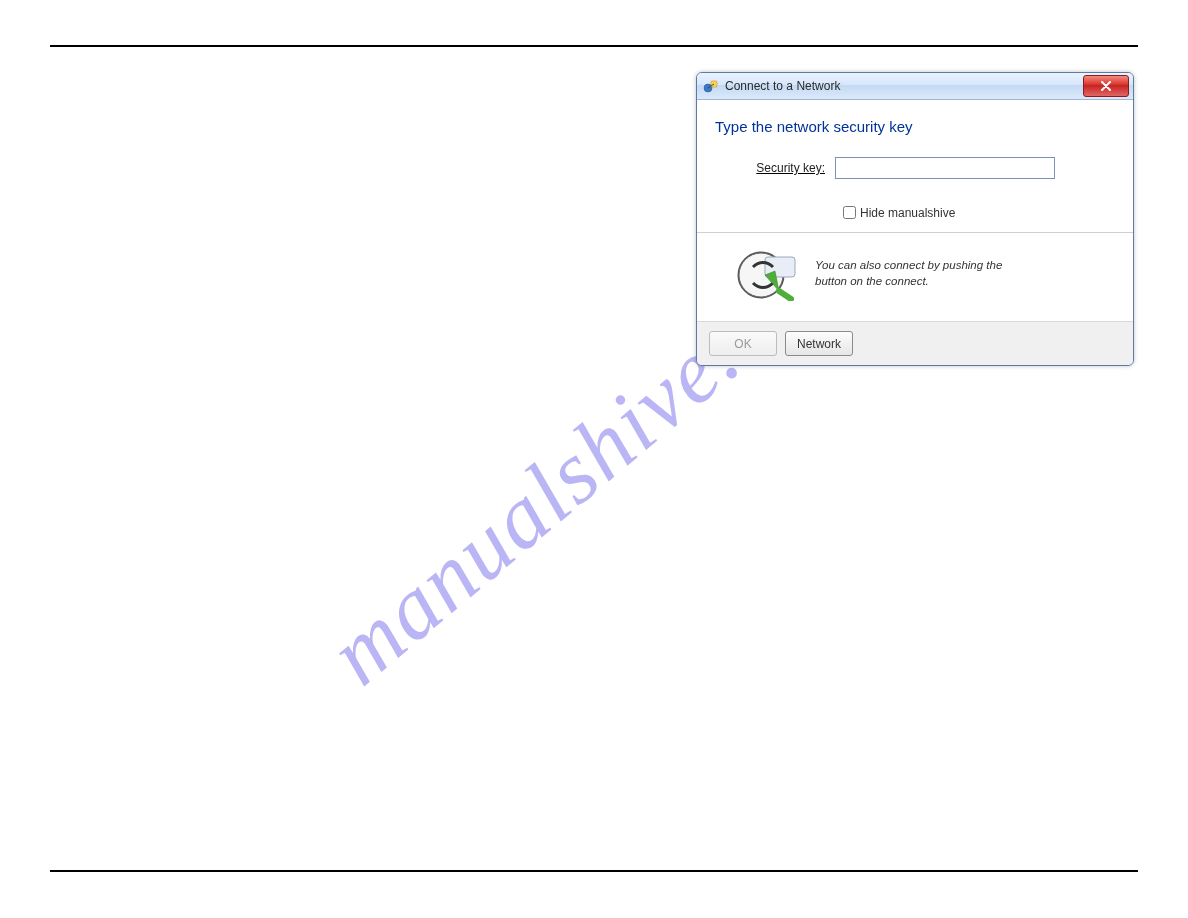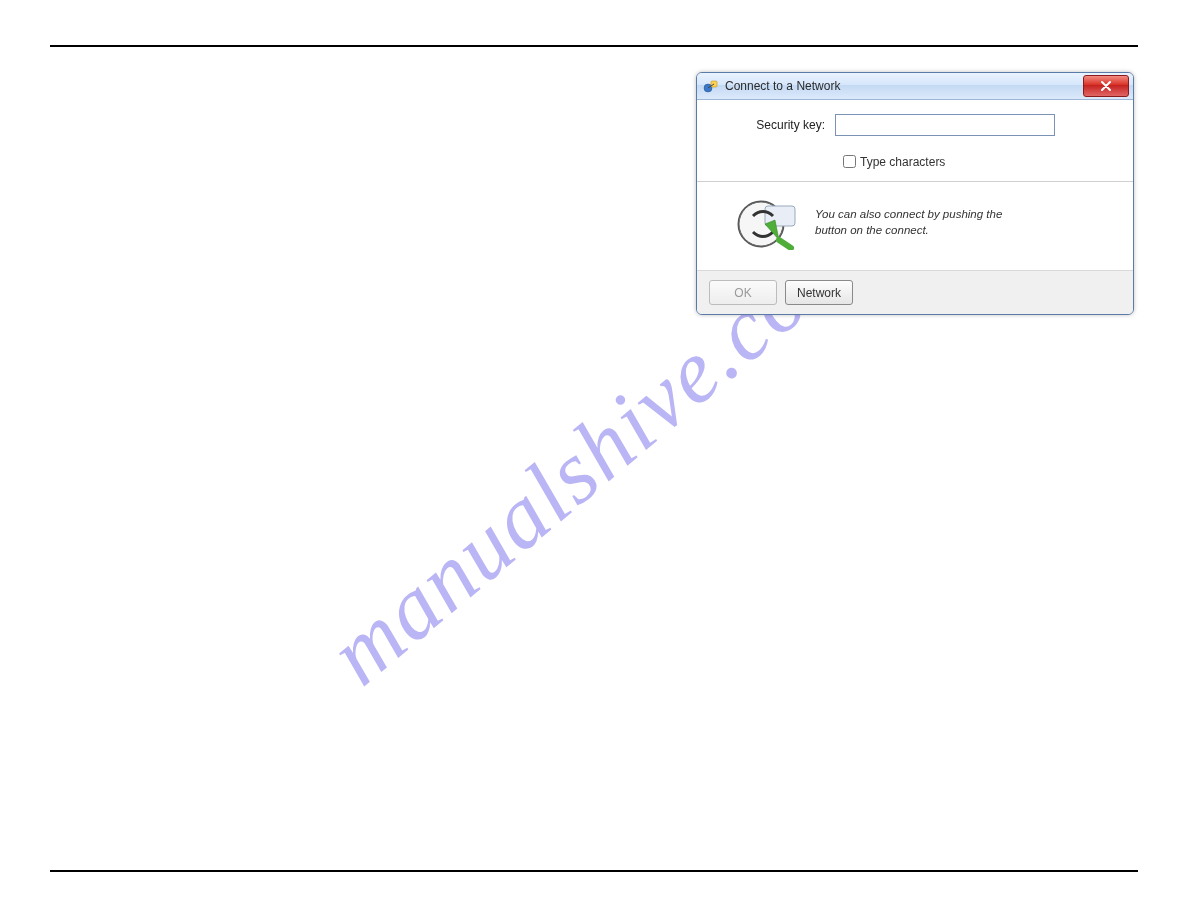--- a/index.html
+++ b/index.html
@@ -88,21 +88,22 @@
     padding: 14px 18px 8px 18px;
   }
   .heading {
     color: #003399;
     font-size: 15px;
     margin: 4px 0 22px 0;
   }
   .row {
     display: flex;
     align-items: center;
-    margin-bottom: 16px;
+    margin-bottom: 24px;
+    text-decoration: underline;
   }
   .label {
     width: 110px;
     text-align: right;
     padding-right: 10px;
     font-size: 12px;
     color: #222;
   }
   .textbox {
     width: 210px;
@@ -196,29 +197,30 @@
     </span>
     <span class="title-text">Connect to a Network</span>
     <div class="close-btn">
       <svg width="10" height="10" viewBox="0 0 10 10">
         <path d="M1 1 L9 9 M9 1 L1 9" stroke="#fff" stroke-width="2" stroke-linecap="round"></path>
       </svg>
     </div>
   </div>
 
   <div class="dlg-body">
+    <div class="heading">Type the network security key</div>
 
     <div class="row">
       <div class="label">Security key:</div>
       <input type="text" class="textbox" value="" style="">
     </div>
 
     <div class="chk-row">
       <input type="checkbox" class="chk" style="">
-      <span>Type characters</span>
+      <span>Hide manualshive</span>
     </div>
 
     <div class="divider"></div>
 
     <div class="info-row">
       <div class="router-icon">
         <svg viewBox="0 0 72 54">
           <ellipse cx="30" cy="28" rx="22" ry="22" fill="none" stroke="#555" stroke-width="3"></ellipse>
           <ellipse cx="30" cy="28" rx="22" ry="22" fill="#f6f6f6" stroke="#666" stroke-width="1"></ellipse>
           <rect x="34" y="10" width="30" height="20" rx="3" fill="#e9eef6" stroke="#9aa9bd"></rect>

